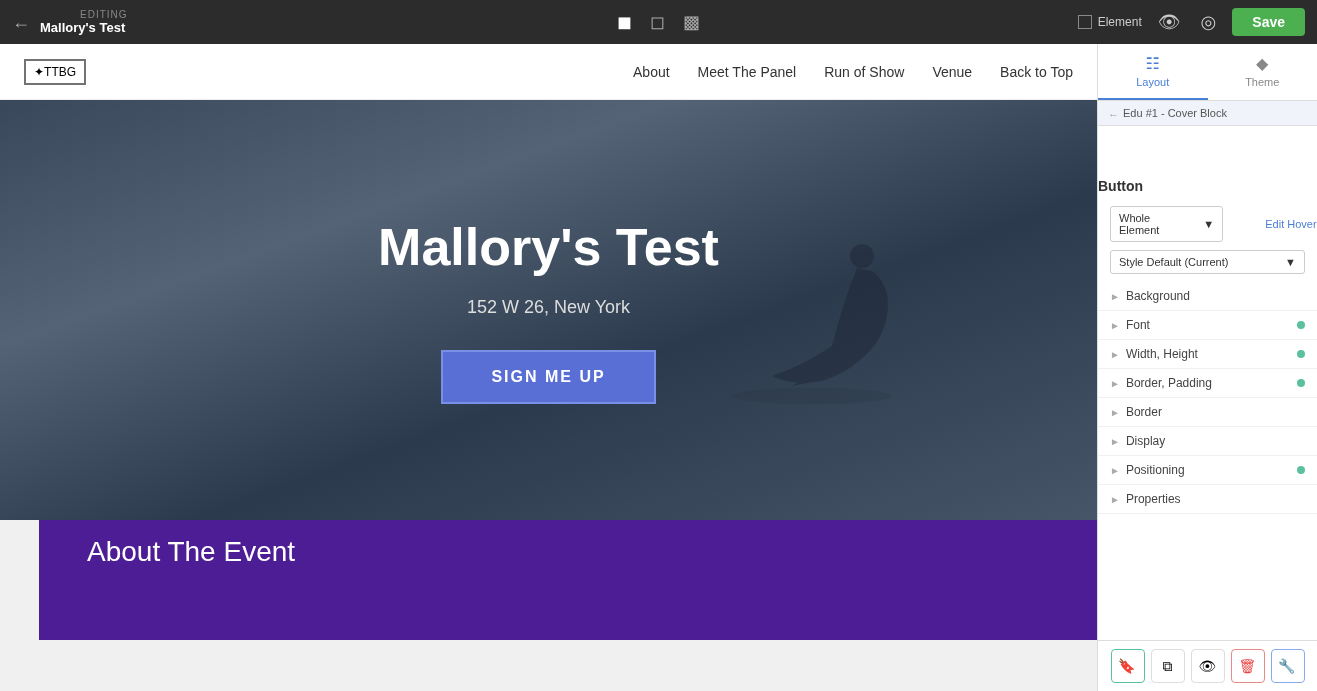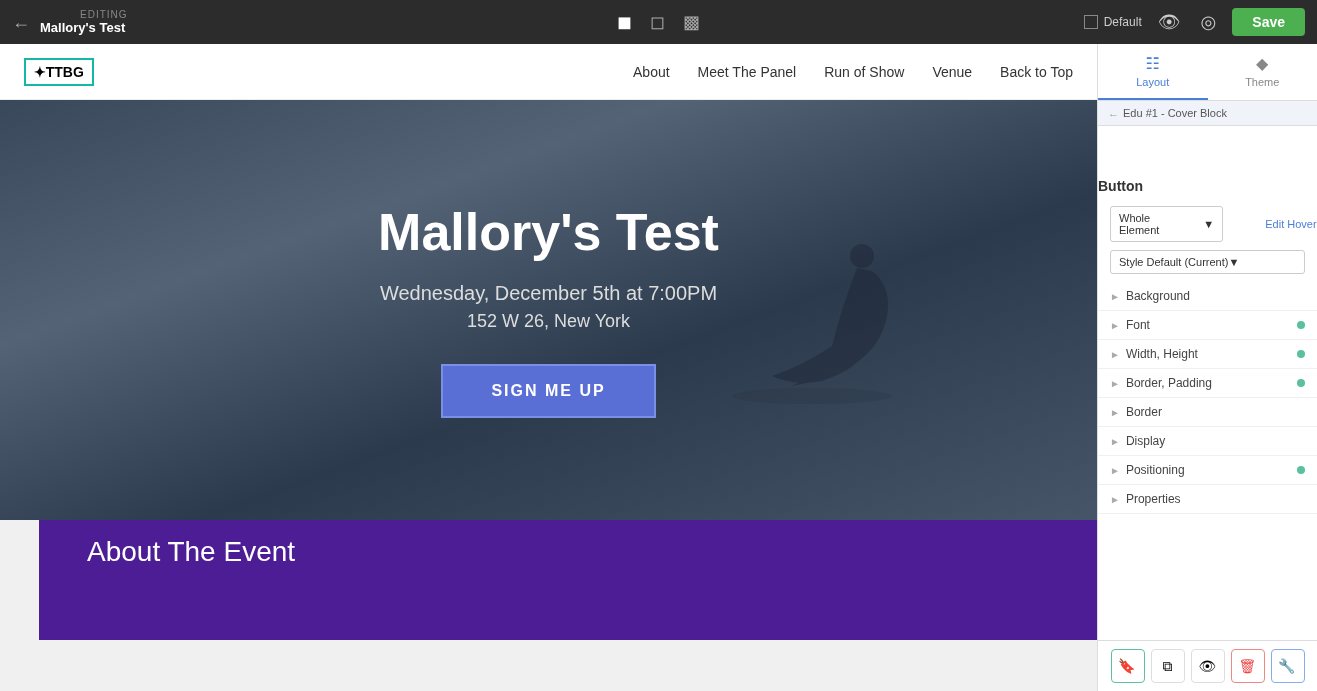--- a/index.html
+++ b/index.html
@@ -41,21 +41,21 @@
     
     .site-nav {
       background: #fff;
       height: 56px;
       display: flex;
       align-items: center;
       padding: 0 24px;
       border-bottom: 1px solid #eee;
     }
     .site-logo { display: flex; align-items: center; gap: 6px; }
-    .logo-box { border: 2px solid #14b8a6; padding: 4px 8px; font-size: 14px; font-weight: bold; }
+    .logo-box { border: 2px solid #737373; padding: 4px 8px; font-size: 12px; font-weight: normal; }
     .site-nav-links { margin-left: auto; display: flex; gap: 28px; }
     .nav-link { color: #333; font-size: 14px; text-decoration: none; cursor: pointer; }
 
     
     .hero-section {
       position: relative;
       height: 420px;
       background: linear-gradient(rgba(30,40,60,0.6), rgba(30,40,60,0.6)), #4a5568;
       display: flex;
       flex-direction: column;
@@ -198,20 +198,21 @@
       margin: 0 12px 8px;
       border: 1px solid #ccc;
       border-radius: 3px;
       padding: 5px 8px;
       font-size: 11px;
       color: #333;
       background: #fff;
       cursor: pointer;
       display: flex;
       align-items: center;
+      justify-content: space-between;
     }
 
     
     .panel-prop-list { flex: 1; overflow-y: auto; }
     .panel-prop-row {
       display: flex;
       align-items: center;
       padding: 7px 12px;
       border-bottom: 1px solid #f0f0f0;
       cursor: pointer;
@@ -257,21 +258,21 @@
     </div>
   </div>
   <div class="editor-bar-center">
     <span class="device-icon active">◼</span>
     <span class="device-icon">◻</span>
     <span class="device-icon">▩</span>
   </div>
   <div class="editor-bar-right">
     <div class="autosave-area">
       <div class="autosave-checkbox"></div>
-      <span class="autosave-label">Default</span>
+      <span class="autosave-label">Element</span>
     </div>
     <button class="preview-btn">👁</button>
     <button class="collab-btn">◎</button>
     <button class="save-btn">Save</button>
   </div>
 </div>
 
 <div class="main-layout">
 
   <div class="canvas-area">
@@ -294,21 +295,20 @@
 
       <svg class="surfer-silhouette" viewBox="0 0 200 200" xmlns="http://www.w3.org/2000/svg">
         <ellipse cx="130" cy="30" rx="12" ry="12" fill="#1a2030"></ellipse>
         <path d="M125 42 Q110 80 100 120 Q80 150 60 160 Q90 155 120 140 Q150 120 155 90 Q160 60 140 45 Z" fill="#1a2030"></path>
         <path d="M100 120 Q70 140 40 150 Q60 160 90 155 Q120 145 130 130 Z" fill="#1a2030"></path>
         <path d="M125 55 Q150 60 160 80 Q155 70 145 58 Z" fill="#1a2030"></path>
         <ellipse cx="80" cy="170" rx="80" ry="8" fill="#1a2030" opacity="0.3"></ellipse>
       </svg>
       <div class="hero-content">
         <h1 class="hero-title">Mallory's Test</h1>
-        <p class="hero-date">Wednesday, December 5th at 7:00PM</p>
         <p class="hero-address">152 W 26, New York</p>
         <button class="hero-cta-btn">SIGN ME UP</button>
       </div>
     </div>
 
     <div class="about-section">
       <h2 class="about-title">About The Event</h2>
     </div>
 
   </div>

